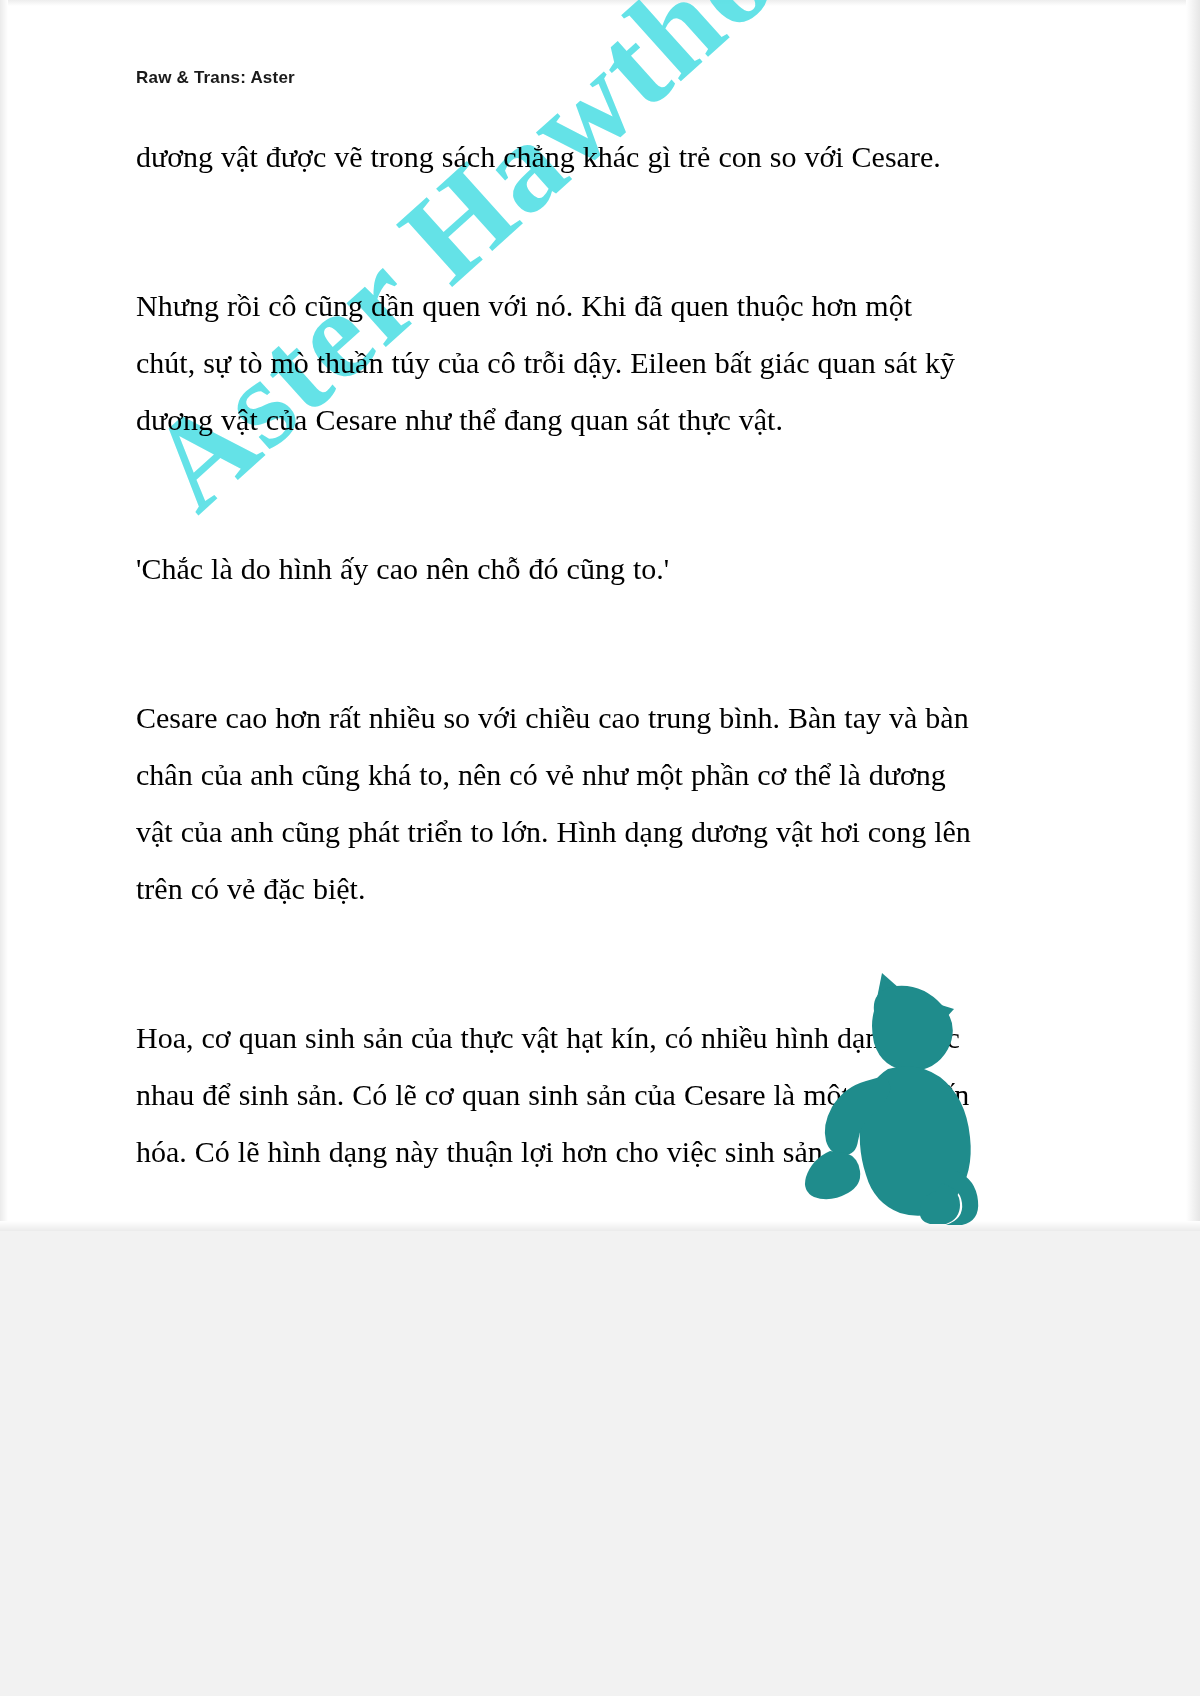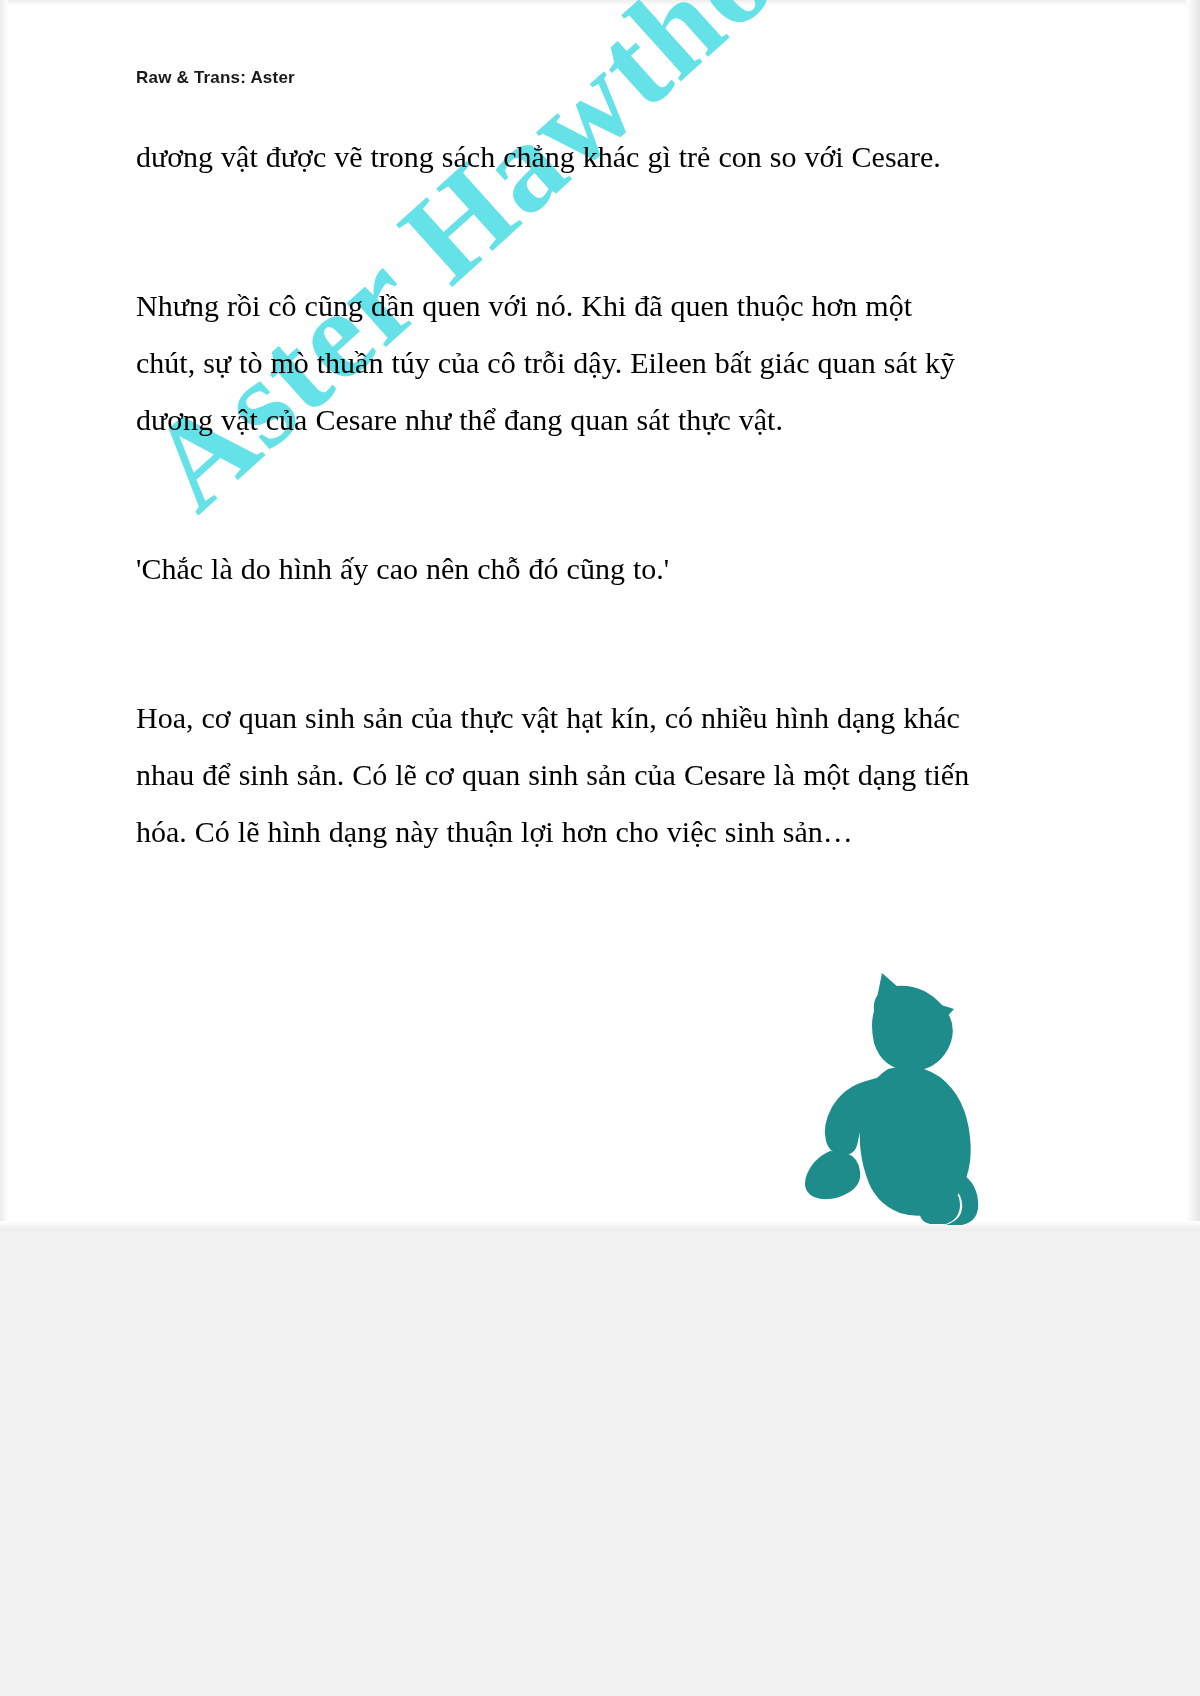--- a/index.html
+++ b/index.html
@@ -122,20 +122,21 @@
   <div class="page-edge-bottom"></div>
 
   <div class="header">Raw &amp; Trans: Aster</div>
 
   <div class="watermark">Aster Hawthorn</div>
 
   <div class="content">
     <p class="para gap-large">dương vật được vẽ trong sách chẳng khác gì trẻ con so với Cesare.</p>
     <p class="para gap-large">Nhưng rồi cô cũng dần quen với nó. Khi đã quen thuộc hơn một chút, sự tò mò thuần túy của cô trỗi dậy. Eileen bất giác quan sát kỹ dương vật của Cesare như thể đang quan sát thực vật.</p>
     <p class="para gap-large">'Chắc là do hình ấy cao nên chỗ đó cũng to.'</p>
+    <p class="para gap-large">Cesare cao hơn rất nhiều so với chiều cao trung bình. Bàn tay và bàn chân của anh cũng khá to, nên có vẻ như một phần cơ thể là dương vật của anh cũng phát triển to lớn. Hình dạng dương vật hơi cong lên trên có vẻ đặc biệt.</p>
     <p class="para">Hoa, cơ quan sinh sản của thực vật hạt kín, có nhiều hình dạng khác nhau để sinh sản. Có lẽ cơ quan sinh sản của Cesare là một dạng tiến hóa. Có lẽ hình dạng này thuận lợi hơn cho việc sinh sản…</p>
   </div>
 
   <svg class="cat-logo" viewBox="0 0 210 260" aria-hidden="true">
     <g fill="#1f8c8c">
 
       <path d="M112 8 L104 48 Q104 52 110 50 L146 38 Z"></path>
       <path d="M184 44 L152 34 Q148 33 149 39 L157 74 Z"></path>
       <path d="M104 46 Q102 28 120 22 Q150 16 172 40 Q190 60 178 84 Q166 106 140 106 Q112 104 104 78 Q100 60 104 46 Z"></path>
 

